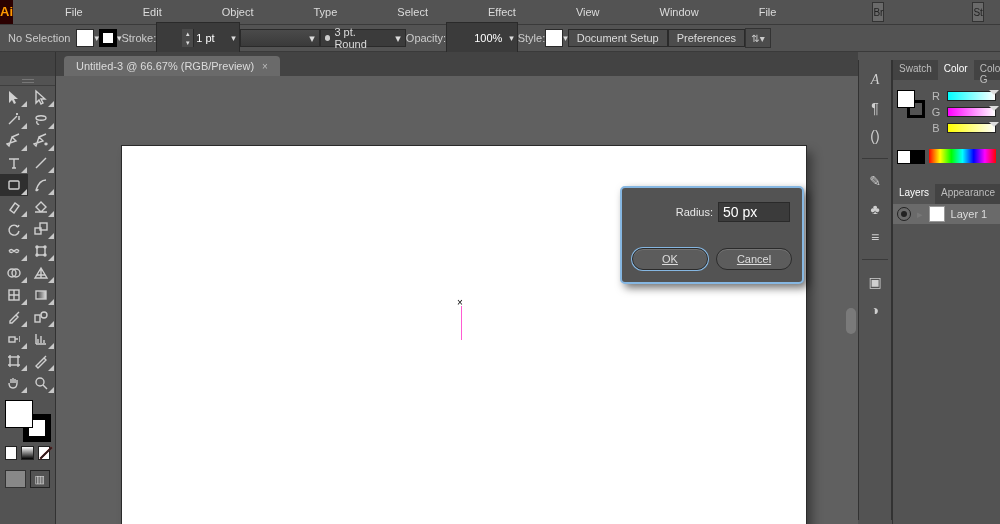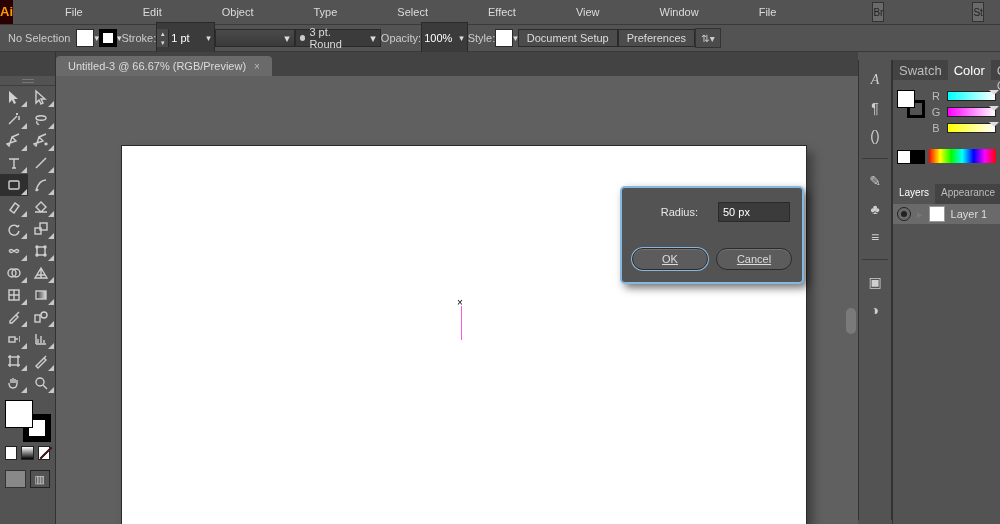--- a/index.html
+++ b/index.html
@@ -11,31 +11,31 @@
   .tb-right { margin-left:auto; display:flex; align-items:center; gap:8px; padding-right:8px; }
   .dd       { background:#3b3b3b; padding:2px 16px 2px 8px; border:1px solid #2a2a2a; position:relative; }
   .dd::after{ content:"▾"; position:absolute; right:4px; top:1px; font-size:9px; }
   .search   { background:#3b3b3b; border:1px solid #2a2a2a; width:130px; height:18px; display:flex; align-items:center; padding:0 4px; color:#8a8a8a; gap:4px;}
   .tb-icon  { width:22px; height:20px; background:#6a6a6a; border:1px solid #333; display:flex; align-items:center; justify-content:center; font-size:10px; color:#222;}
   .tb-icon.dark{ background:#4c4c4c; color:#ccc; }
   
   #ctrlbar  { position:absolute; left:0; top:24px; width:1000px; height:28px; background:#535353; border-top:1px solid #3a3a3a; border-bottom:1px solid #3a3a3a; display:flex; align-items:center; gap:0; padding:0 8px; }
   .lbl      { color:#ccc; }
   .swatch   { width:18px; height:18px; border:1px solid #2a2a2a; display:inline-block; }
-  .numbox   { background:#3b3b3b; border:1px solid #2a2a2a; height:32px; display:flex; align-items:center; }
+  .numbox   { background:#3b3b3b; border:1px solid #2a2a2a; height:32px; display:flex; align-items:center;padding-left:25px; }
   .stepper  { width:12px; height:18px; display:flex; flex-direction:column; border-right:1px solid #2a2a2a;}
   .stepper span{ flex:1; font-size:7px; text-align:center; line-height:9px; background:#4a4a4a;}
   .numbox input{ width:34px; background:transparent; border:none; color:#fff; font-size:11px; padding:0 2px;}
   .longbox  { width:86px; height:18px; background:#3b3b3b; border:1px solid #2a2a2a; display:flex; align-items:center; padding:0 4px; gap:4px;}
   .graybtn  { background:#4c4c4c; border:1px solid #2a2a2a; padding:2px 8px; }
   
   #status   { position:absolute; left:0; top:52px; width:56px; height:24px; background:#434343; border-right:1px solid #323232; }
   
   #doctabs  { position:absolute; left:56px; top:52px; right:142px; height:24px; background:#434343; display:flex; align-items:flex-end; }
-  .doctab   { background:#6a6a6a; padding:4px 12px; margin-left:0; border-top-left-radius:4px; border-top-right-radius:4px; display:flex; align-items:center; gap:8px;}
+  .doctab   { background:#6a6a6a; padding:4px 12px; margin-left:8px; border-top-left-radius:4px; border-top-right-radius:4px; display:flex; align-items:center; gap:8px;}
   .doctab .x{ color:#bbb; font-size:10px;}
   
   #toolbox  { position:absolute; left:0; top:76px; width:56px; bottom:0; background:#535353; border-right:1px solid #323232; }
   #toolgrip { height:10px; background:#535353; border-bottom:1px solid #3e3e3e; position:relative;}
   #toolgrip::before{content:"";position:absolute;left:22px;top:3px;width:12px;height:0;border-top:4px double #777;}
   .trow     { display:flex; }
   .tcell    { width:28px; height:22px; display:flex; align-items:center; justify-content:center; position:relative; }
   .tcell svg{ width:16px; height:16px; fill:none; stroke:#d0d0d0; stroke-width:1.4; }
   .tcell.active{ background:#2f2f2f; }
   .tcell.corner::after{ content:""; position:absolute; right:1px; bottom:1px; border:3px solid transparent; border-right-color:#c8c8c8; border-bottom-color:#c8c8c8; width:0; height:0;}
@@ -44,21 +44,21 @@
   #fillbox   { position:absolute; left:0; top:0; width:28px; height:28px; background:#fff; border:1px solid #000; }
   #strokebox { position:absolute; right:0; bottom:0; width:28px; height:28px; background:#fff; border:6px solid #000; }
   .minirow  { display:flex; gap:4px; padding:0 5px; }
   .minirow span{width:14px;height:14px;border:1px solid #222;}
   
   #dockstrip{ position:absolute; right:108px; top:60px; width:34px; height:460px; background:#535353; border-left:1px solid #323232; border-right:1px solid #323232; display:flex; flex-direction:column; align-items:center; gap:4px; padding-top:8px;}
   #dockstrip .di{ width:24px; height:24px; display:flex; align-items:center; justify-content:center; color:#cfcfcf; font-size:14px;}
   #dockstrip hr{ width:80%; border:none; border-top:1px solid #3a3a3a; margin:6px 0;}
   
   #panelcol { position:absolute; right:0; top:60px; width:108px; bottom:0; background:#535353; border-left:1px solid #323232; }
-  .paneltabs{ display:flex; height:20px; background:#434343; font-size:13px;}
+  .paneltabs{ display:flex; height:20px; background:#434343; font-size:10px;}
   .ptab     { padding:3px 6px; color:#bdbdbd; }
   .ptab.active{ background:#535353; color:#fff; }
   .panelbody{ padding:6px 4px; }
   .slider   { margin:4px 0; display:flex; align-items:center; gap:6px;}
   .slider .ch{ width:10px; text-align:center; color:#bbb;}
   .slider .bar{ flex:1; height:10px; border:1px solid #222; position:relative;}
   .bar.r{ background:linear-gradient(to right,#00ffff,#ffffff);}
   .bar.g{ background:linear-gradient(to right,#ff00ff,#ffffff);}
   .bar.b{ background:linear-gradient(to right,#ffff00,#ffffff);}
   .bar::after{content:"";position:absolute;right:-4px;top:-2px;width:0;height:0;border:5px solid transparent;border-top-color:#ddd;}
@@ -74,23 +74,23 @@
   #canvas   { position:absolute; left:56px; top:76px; right:142px; bottom:0; background:#606060; overflow:hidden;}
   #artboard { position:absolute; left:66px; top:70px; width:684px; height:800px; background:#fff; box-shadow:0 0 0 1px #2a2a2a,6px 6px 10px rgba(0,0,0,.4);}
   #pinkline { position:absolute; left:405px; top:230px; width:1px; height:34px; background:#ff5bd2;}
   #pinkline::before{content:"×"; font-family:Arial; position:absolute; top:-9px; left:-4px; font-size:10px; color:#000; font-weight:500;}
   
   #vscroll  { position:absolute; right:144px; top:308px; width:10px; height:26px; background:#7a7a7a; border-radius:5px;}
   
   #dialog   { position:absolute; left:620px; top:186px; width:184px; background:#535353; border:2px solid #86b7e2; border-radius:5px; box-shadow:4px 4px 8px rgba(0,0,0,.55);}
   #dlg-title{ padding:6px 10px; background:#5c5c5c; border-bottom:1px solid #434343; border-radius:3px 3px 0 0;}
   #dlg-body { padding:14px 12px 6px 12px;}
-  .dlgrow   { display:flex; align-items:center; justify-content:flex-end; gap:20px; margin-bottom:14px;}
+  .dlgrow   { display:flex; align-items:center; justify-content:flex-end; gap:5px; margin-bottom:14px;}
   .dlgrow label{ color:#e8e8e8;}
-  .dlgfield { background:#3b3b3b; border:1px solid #2a2a2a; height:20px; color:#fff; padding:0 4px; font-size:11px;}
+  .dlgfield { background:#3b3b3b; border:1px solid #2a2a2a; height:20px; color:#fff; padding:0 4px; font-size:14px;}
   .dlgfield.sel{ border:1px solid #6ea8e6; box-shadow:0 0 0 1px #6ea8e6;}
   .dlgbtnrow{ display:flex; gap:8px; justify-content:center; padding:6px 10px 12px 10px;text-decoration:underline;}
   .dlgbtn   { flex:1; background:#5c5c5c; border:1px solid #2b2b2b; border-radius:12px; text-align:center; padding:4px 0; box-shadow:inset 0 1px 0 rgba(255,255,255,.15);}
   .dlgbtn.primary{ box-shadow:inset 0 1px 0 rgba(255,255,255,.15), 0 0 0 1px #86b7e2;}
   
   .pfill    { position:relative; width:28px; height:28px; margin:4px 0;}
   .pfill .f { position:absolute; left:0; top:0; width:18px;height:18px;background:#fff;border:1px solid #000;}
   .pfill .s { position:absolute; right:0; bottom:0; width:18px;height:18px;background:#535353;border:3px solid #000;}
 </style>
 </head>

